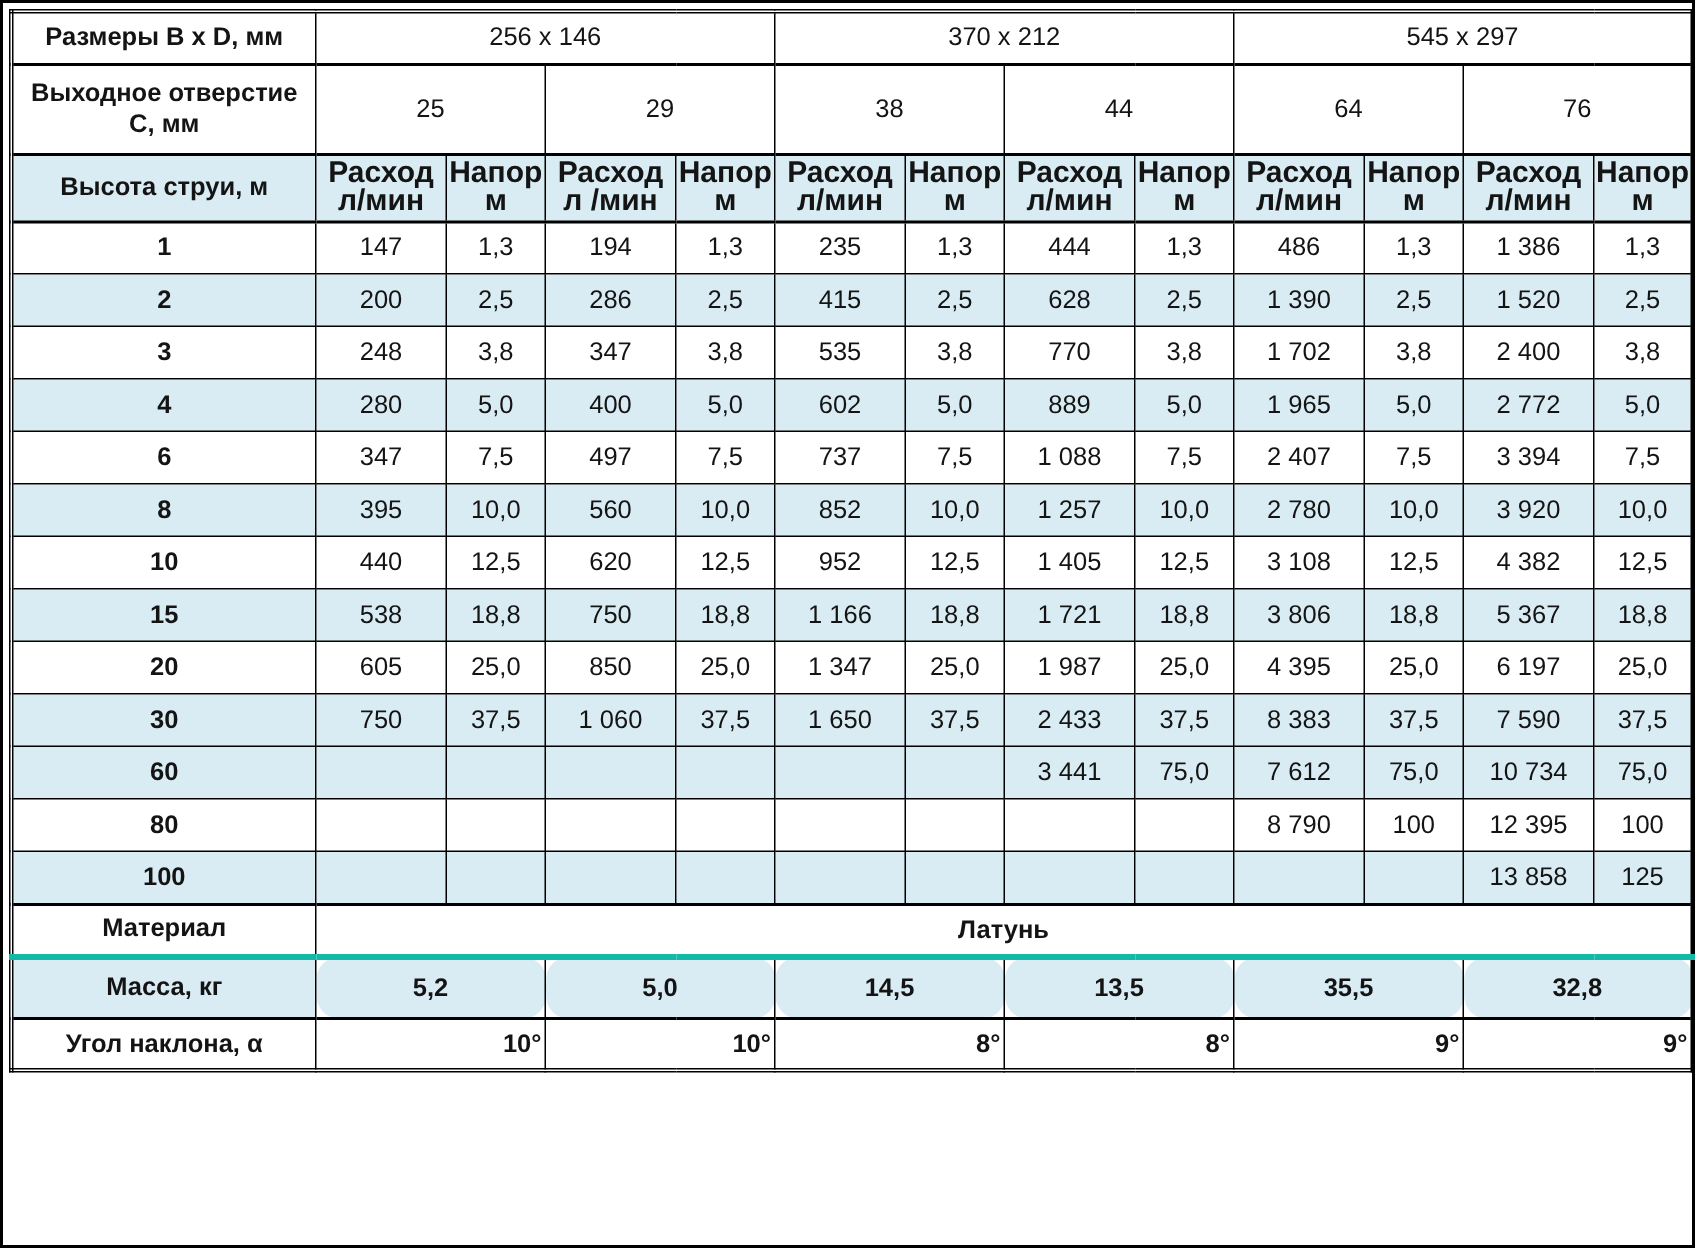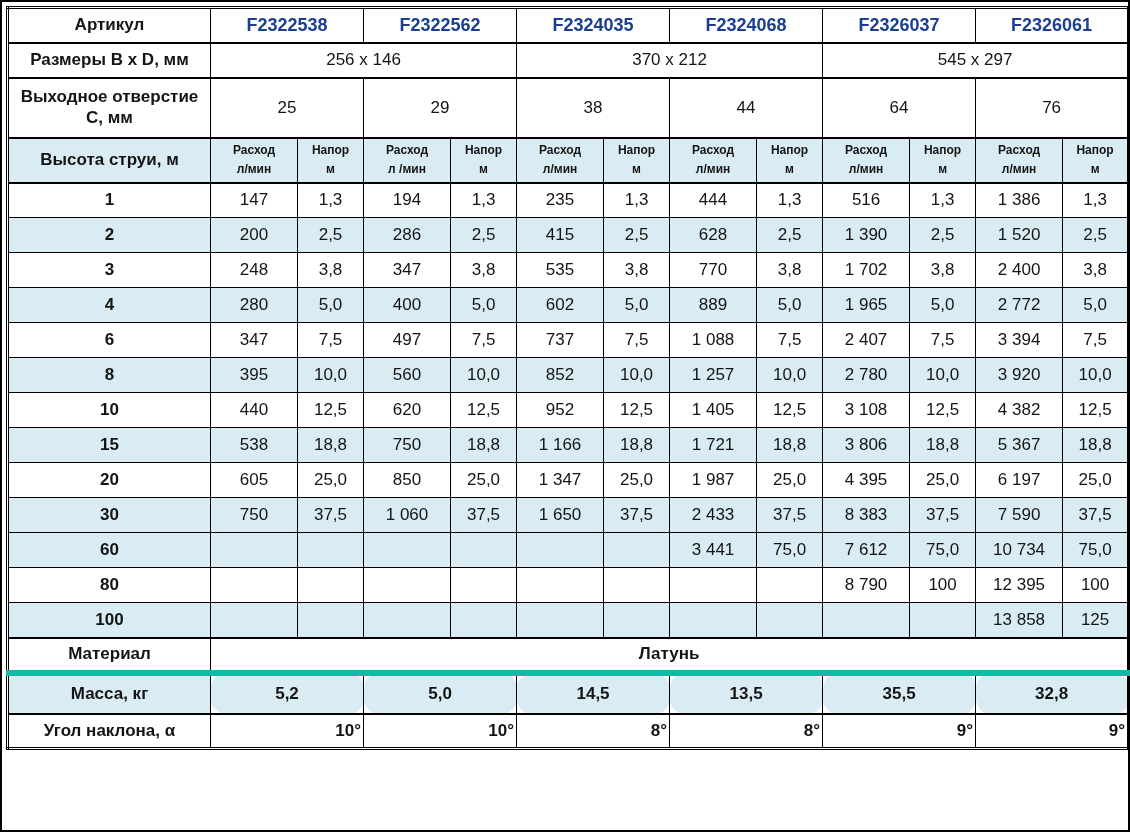--- a/index.html
+++ b/index.html
@@ -25,29 +25,29 @@
   
   tr.r-article{height:35px;}
   tr.r-article th,tr.r-article td{border-bottom:2px solid #000;}
   td.art{font-weight:bold;font-size:18px;}
   tr.r-conn,tr.r-dim{height:35px;}
   tr.r-conn th,tr.r-conn td,tr.r-dim th,tr.r-dim td{border-bottom:2px solid #000;}
   tr.r-outlet{height:60px;}
   tr.r-outlet th,tr.r-outlet td{border-bottom:2px solid #000;}
   tr.r-sub{height:45px;}
   tr.r-sub th,tr.r-sub td{border-bottom:2px solid #000;background:var(--alt);}
-  tr.r-sub td{font-weight:bold;font-size:12px;line-height:19px;padding:2px 1px;}
+  tr.r-sub td{font-weight:bold;font-size:20px;line-height:19px;padding:2px 1px;}
   tr.r-sub td span{display:block;}
   
   #data-rows tr{height:35px;}
   #data-rows th{font-weight:bold;}
   #data-rows tr.alt th,#data-rows tr.alt td{background:var(--alt);}
   
   tr.r-material{height:35px;}
-  tr.r-material th,tr.r-material td{border-top:2px solid #000;border-bottom:6px solid #14b8a6;}
+  tr.r-material th,tr.r-material td{border-top:2px solid #000;border-bottom:4px solid #14b8a6;}
   tr.r-material td{font-weight:bold;}
   tr.r-mass{height:41px;}
   tr.r-mass th,tr.r-mass td{background:var(--alt);border-bottom:2px solid #000;}
   tr.r-mass td{font-weight:bold;border-radius:15px;}
   tr.r-angle{height:35px;}
   tr.r-angle td{font-weight:bold;text-align:right;}
 </style>
 </head>
 <body>
 
@@ -63,29 +63,20 @@
         <col class="c-head">
       <col class="c-flow">
         <col class="c-head">
       <col class="c-flow">
         <col class="c-head">
       <col class="c-flow">
         <col class="c-head">
     </colgroup>
 
     <tbody>
-      <tr class="r-article">
-        <th class="lab">Артикул</th>
-        <td class="art" colspan="2" style="color: rgb(27, 62, 148);">F2322538</td>
-        <td class="art" colspan="2" style="color: rgb(27, 62, 148);">F2322562</td>
-        <td class="art" colspan="2" style="color: rgb(27, 62, 148);">F2324035</td>
-        <td class="art" colspan="2" style="color: rgb(27, 62, 148);">F2324068</td>
-        <td class="art" colspan="2" style="color: rgb(27, 62, 148);">F2326037</td>
-        <td class="art" colspan="2" style="color: rgb(27, 62, 148);">F2326061</td>
-      </tr>
       <tr class="r-dim">
         <th class="lab">Размеры B x D, мм</th>
         <td colspan="4">256 x 146</td>
         <td colspan="4">370 x 212</td>
         <td colspan="4">545 x 297</td>
       </tr>
       <tr class="r-outlet">
         <th class="lab">Выходное отверстие С, мм</th>
         <td colspan="2">25</td>
         <td colspan="2">29</td>
@@ -151,21 +142,21 @@
         <tr class="">
           <th>1</th>
           <td>147</td>
           <td>1,3</td>
           <td>194</td>
           <td>1,3</td>
           <td>235</td>
           <td>1,3</td>
           <td>444</td>
           <td>1,3</td>
-          <td>516</td>
+          <td>486</td>
           <td>1,3</td>
           <td>1 386</td>
           <td>1,3</td>
         </tr>
         <tr class="alt">
           <th>2</th>
           <td>200</td>
           <td>2,5</td>
           <td>286</td>
           <td>2,5</td>

